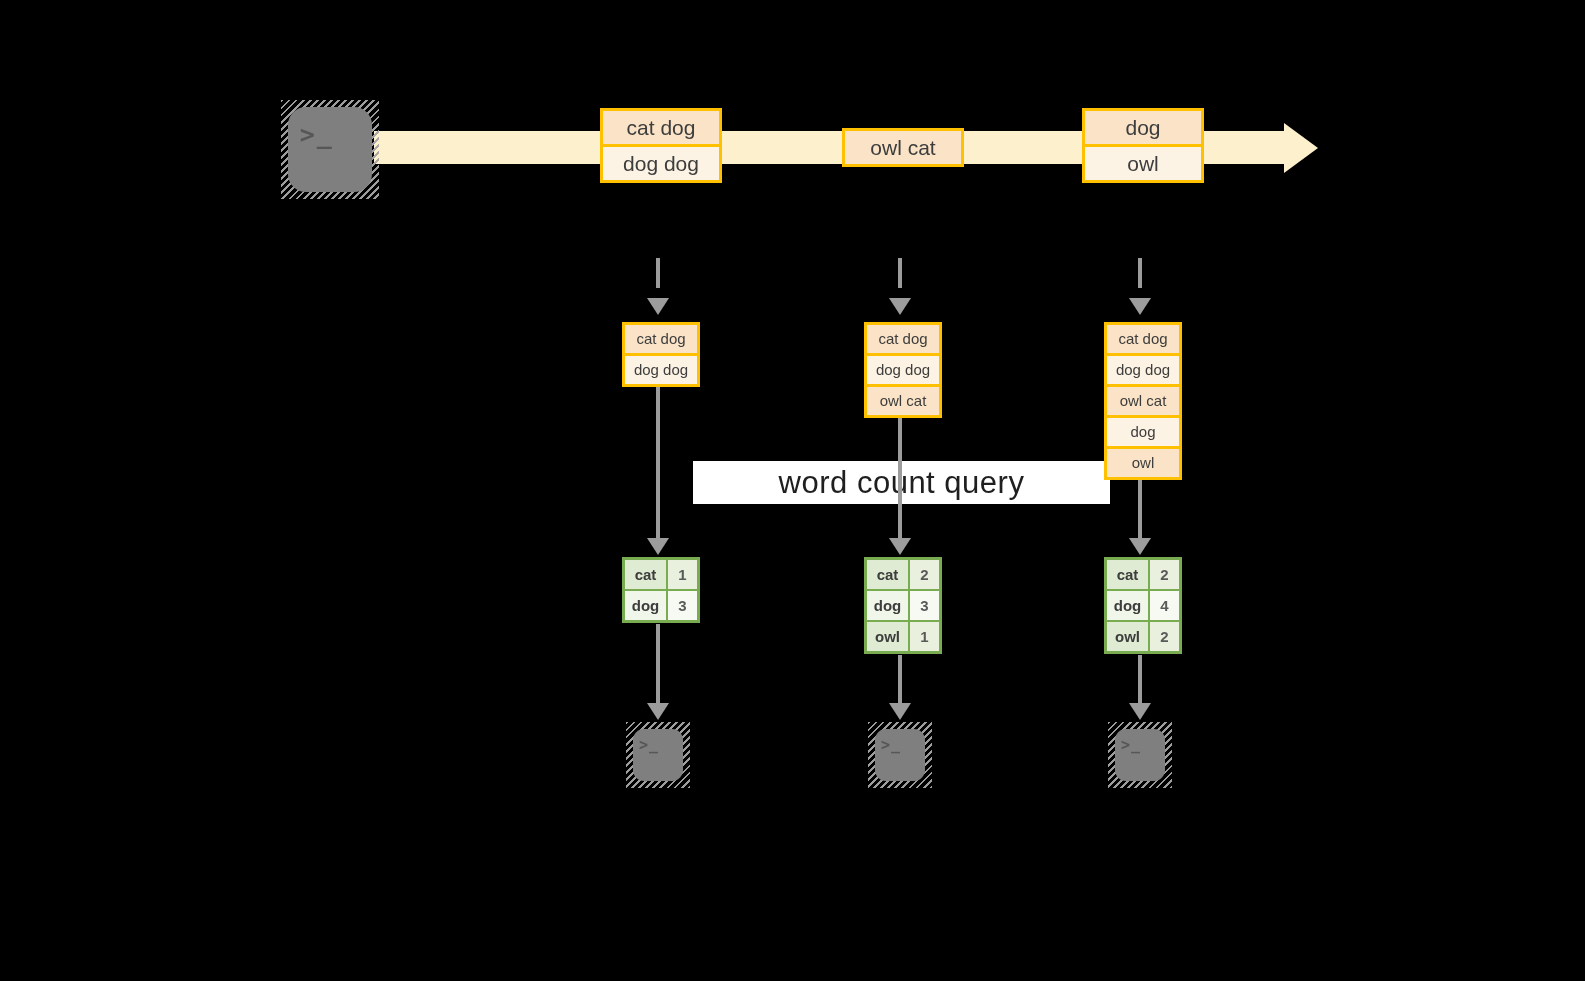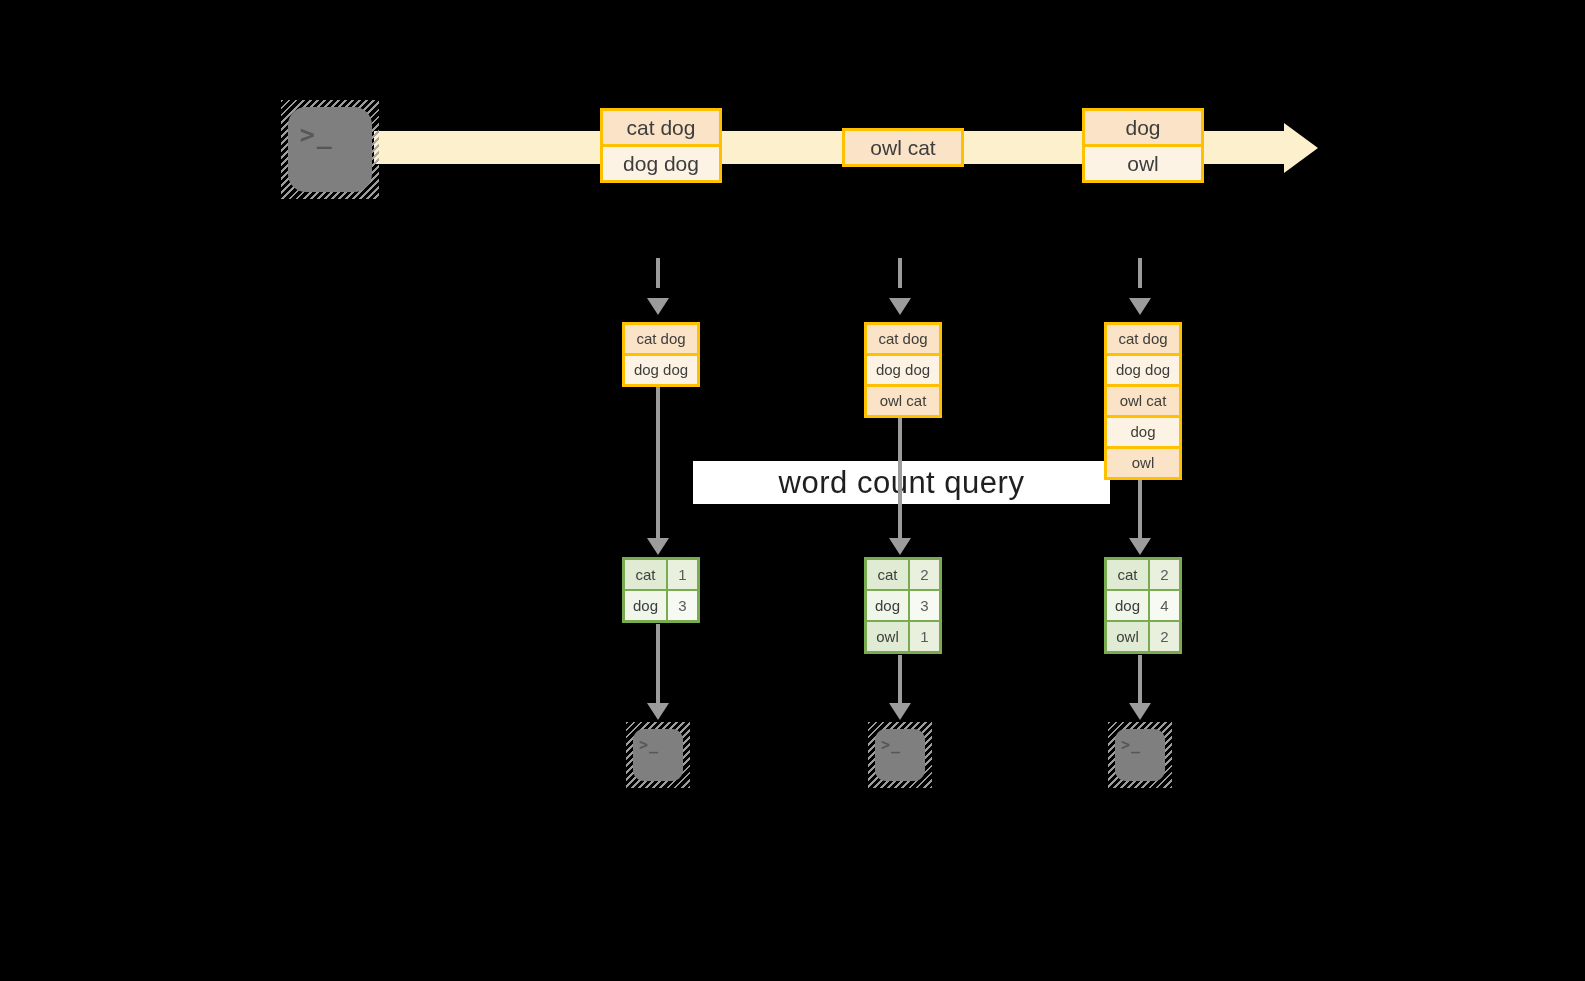--- a/index.html
+++ b/index.html
@@ -25,21 +25,21 @@
   .record-stack{position:absolute;width:72px;border:3px solid var(--gold,#FFC000);
     background:var(--gold,#FFC000);z-index:4;}
   .rcell{height:28px;line-height:28px;text-align:center;font-size:15px;
     color:var(--text,#3D3D3D);}
   .rcell + .rcell{border-top:3px solid var(--gold,#FFC000);}
   .rcell:nth-child(odd){background:var(--peach,#FAE3C6);}
   .rcell:nth-child(even){background:var(--cream,#FDF3E4);}
   
   .count-table{position:absolute;width:72px;border:3px solid var(--green,#79AB50);
     background:var(--green,#79AB50);z-index:4;}
-  .crow{display:flex;}
+  .crow{display:flex;font-weight:bold;}
   .crow + .crow{border-top:2px solid var(--green,#79AB50);}
   .crow .word{width:41px;border-right:2px solid var(--green,#79AB50);height:29px;
     line-height:29px;text-align:center;font-size:15px;color:var(--text,#3D3D3D);}
   .crow .num{flex:1;height:29px;line-height:29px;text-align:center;font-size:15px;
     color:#5a5a5a;}
   .crow:nth-child(odd) .word{background:var(--green-cell-dark,#DFEBD2);}
   .crow:nth-child(odd) .num{background:#E9F1DE;}
   .crow:nth-child(even) .word{background:var(--green-cell-light,#F0F6EA);}
   .crow:nth-child(even) .num{background:#F7FAF3;}
   

